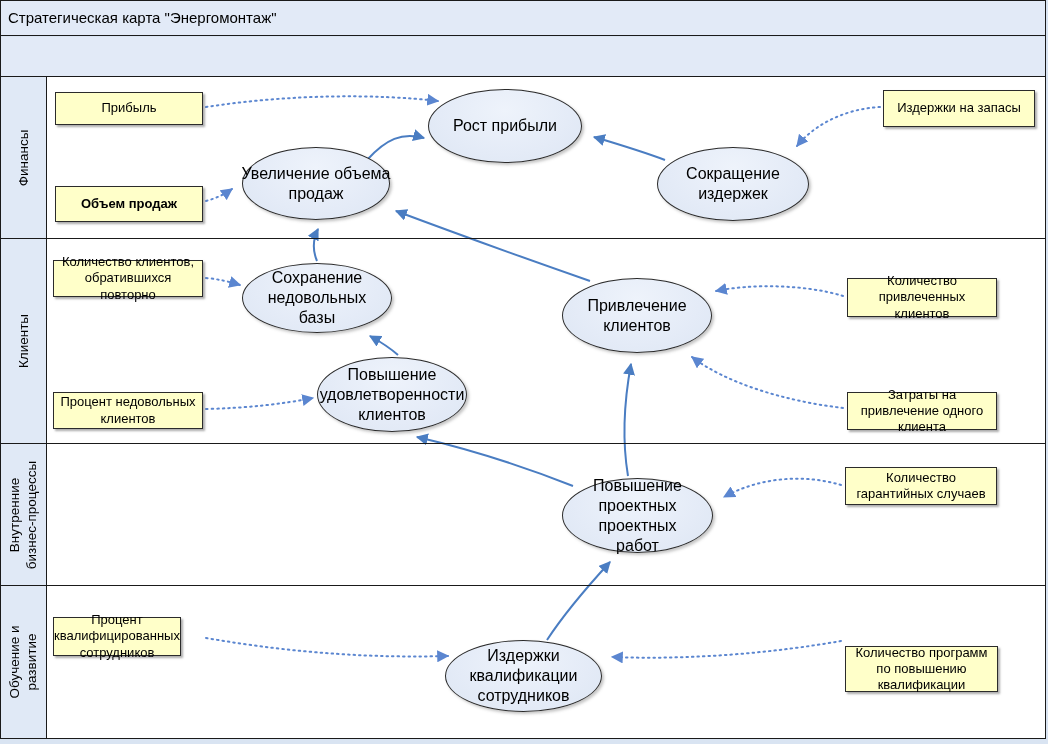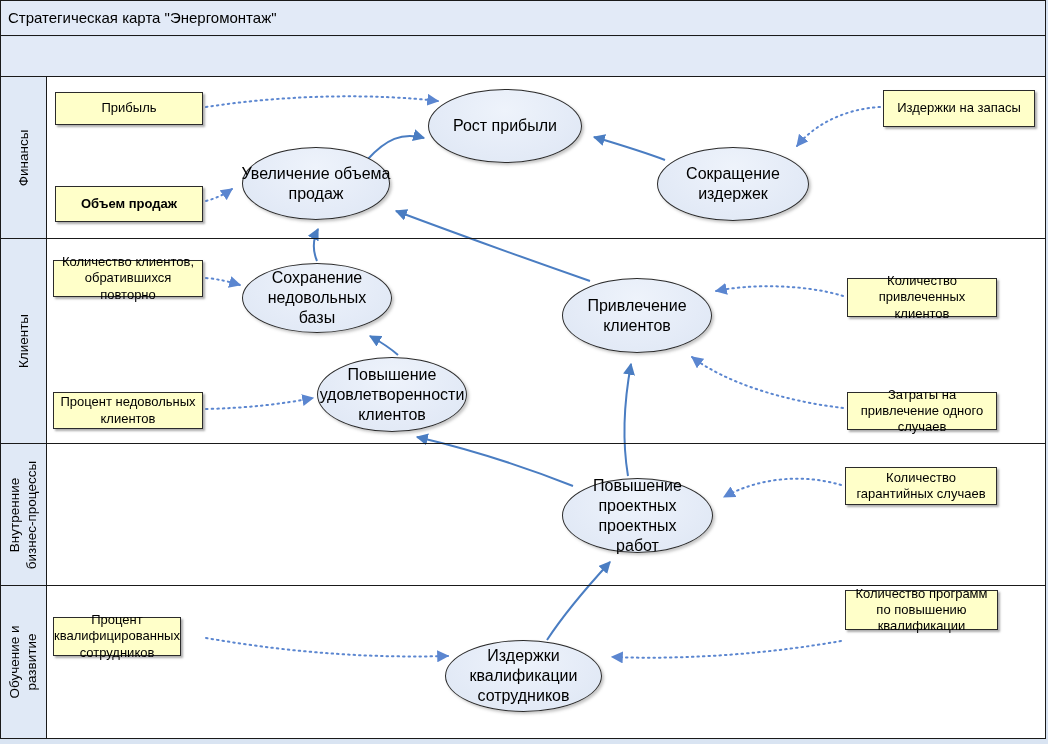--- a/index.html
+++ b/index.html
@@ -152,22 +152,22 @@
 <div class="kpi" style="left:53px;top:617px;width:128px;height:39px;">
   <span>Процент квалифицированных сотрудников</span>
 </div>
 <div class="kpi" style="left:883px;top:90px;width:152px;height:37px;">
   <span>Издержки на запасы</span>
 </div>
 <div class="kpi" style="left:847px;top:278px;width:150px;height:39px;">
   <span>Количество привлеченных клиентов</span>
 </div>
 <div class="kpi" style="left:847px;top:392px;width:150px;height:38px;">
-  <span>Затраты на привлечение одного случаев</span>
+  <span>Затраты на привлечение одного клиента</span>
 </div>
 <div class="kpi" style="left:845px;top:467px;width:152px;height:38px;">
   <span>Количество гарантийных случаев</span>
 </div>
-<div class="kpi" style="left:845px;top:590px;width:153px;height:40px;">
+<div class="kpi" style="left:845px;top:646px;width:153px;height:46px;">
   <span>Количество программ по повышению квалификации</span>
 </div>
 
 <div class="frame"></div>
 
 </body></html>

